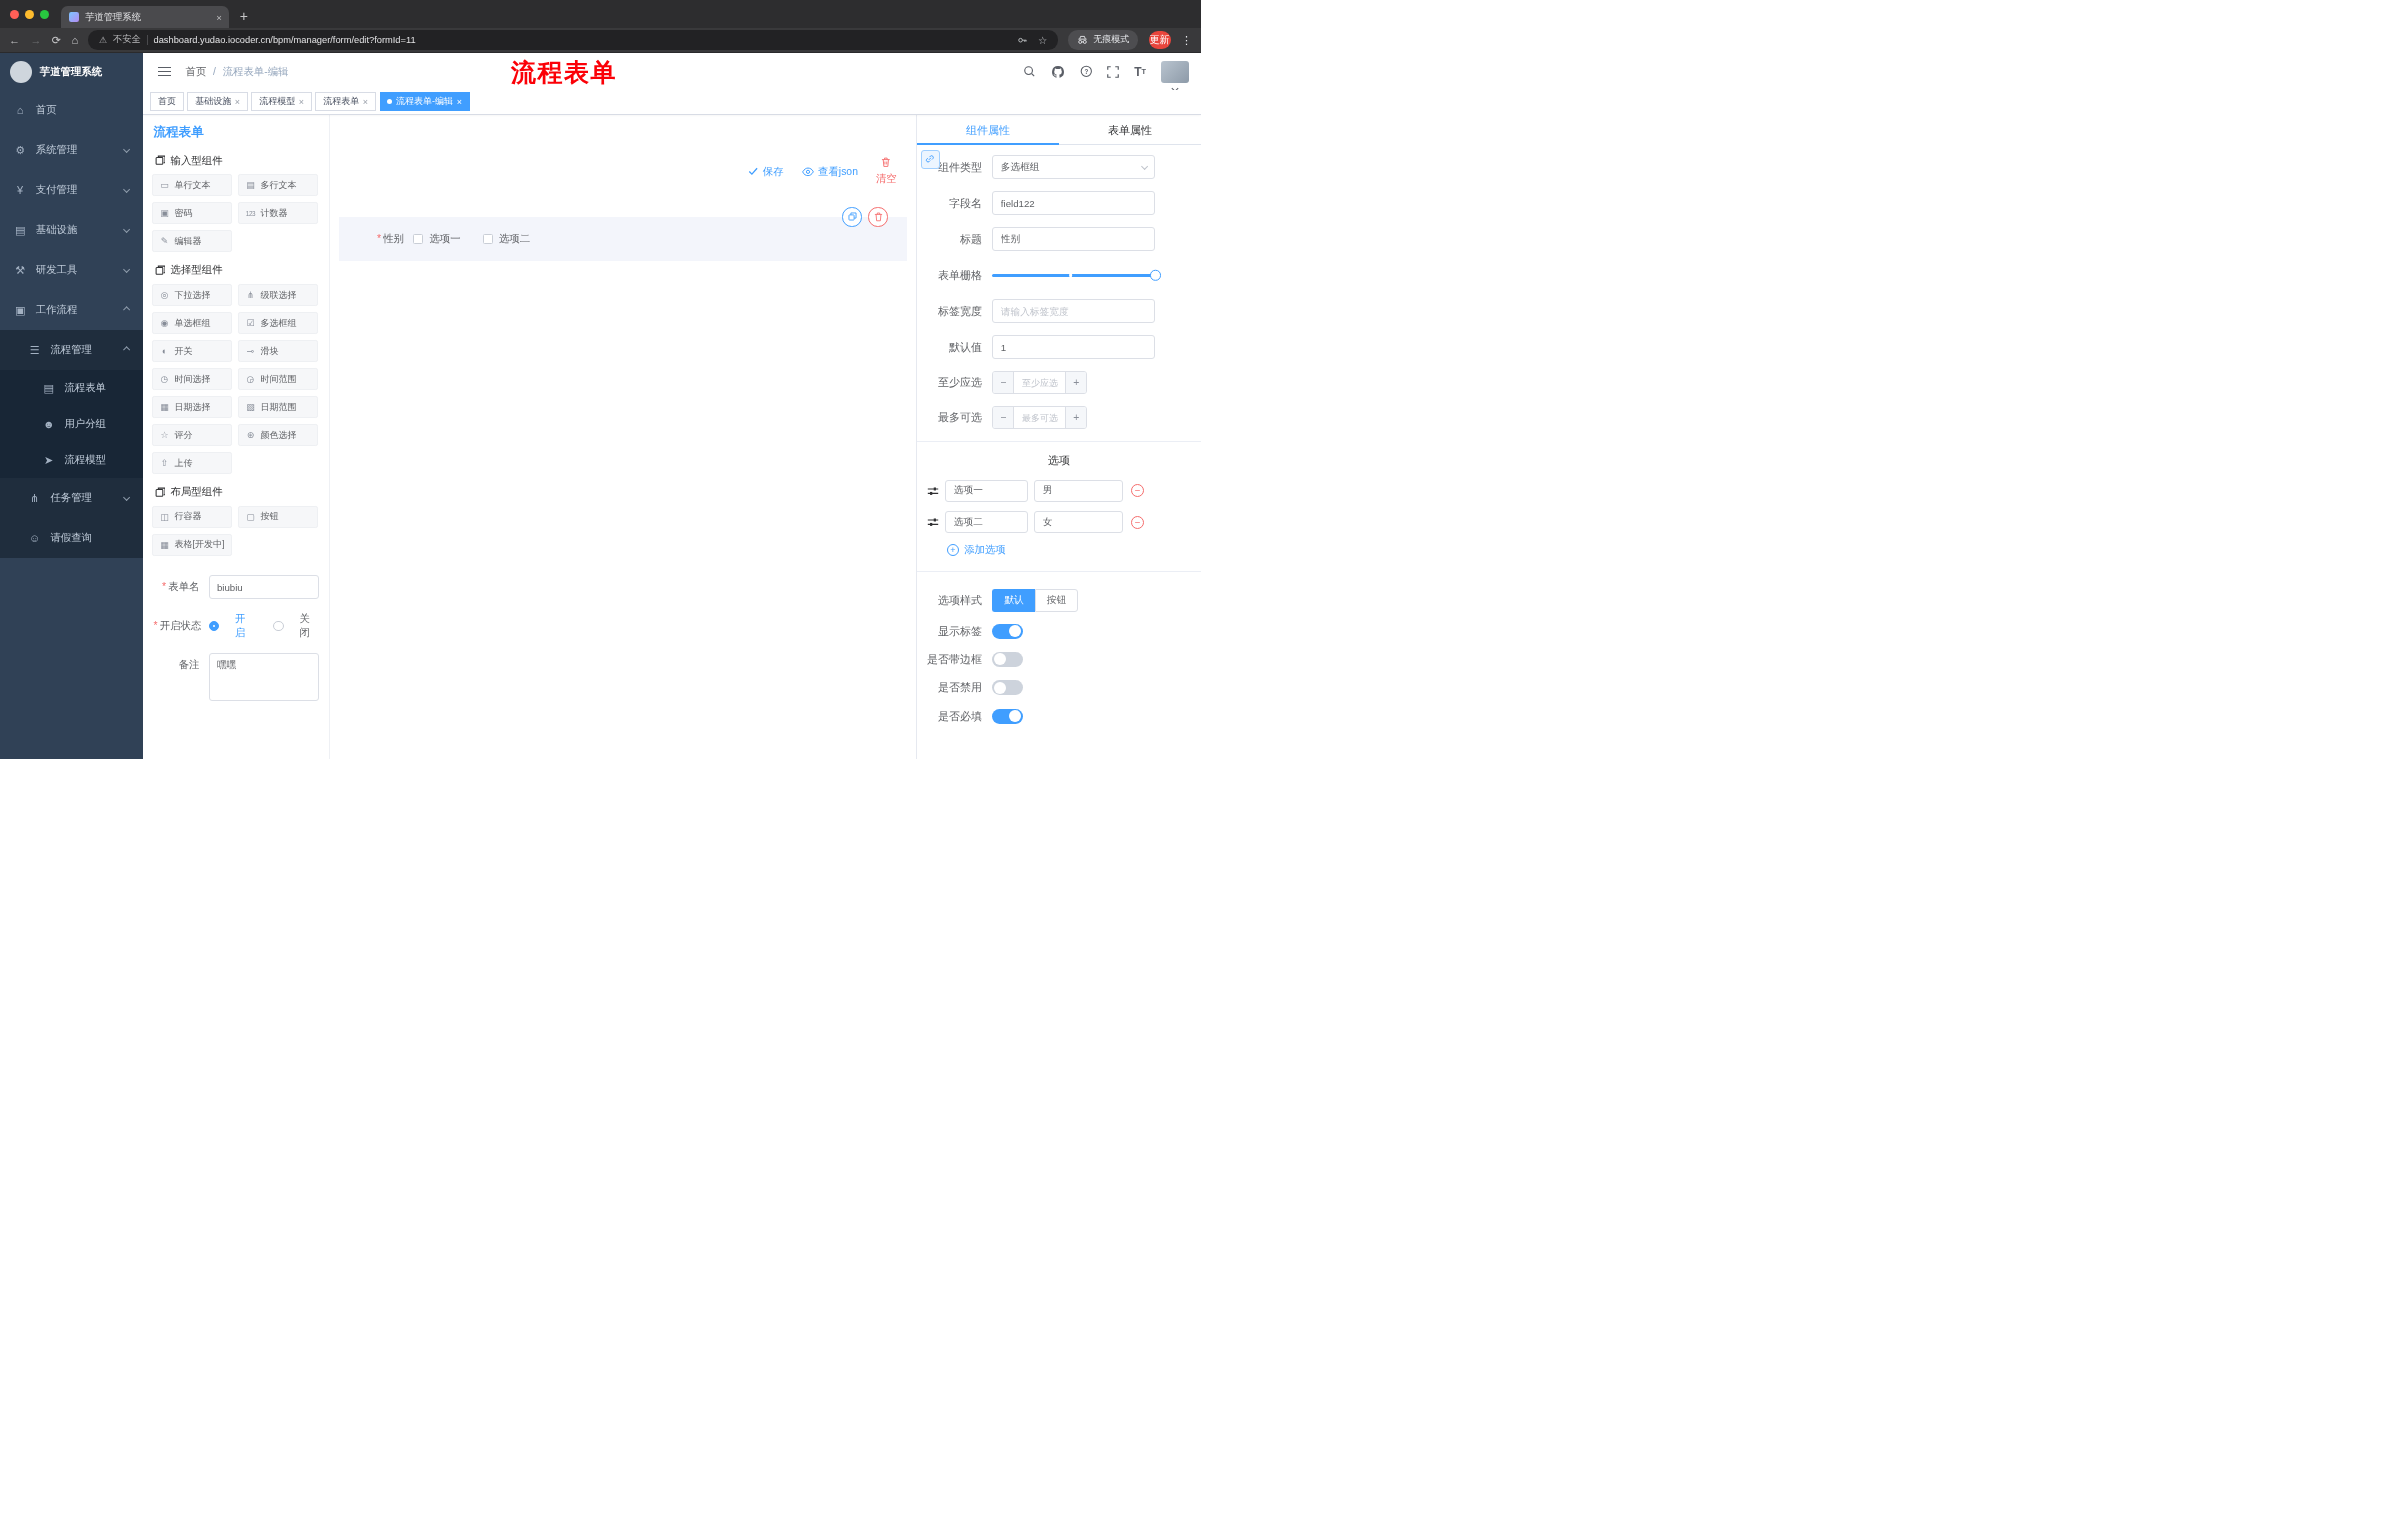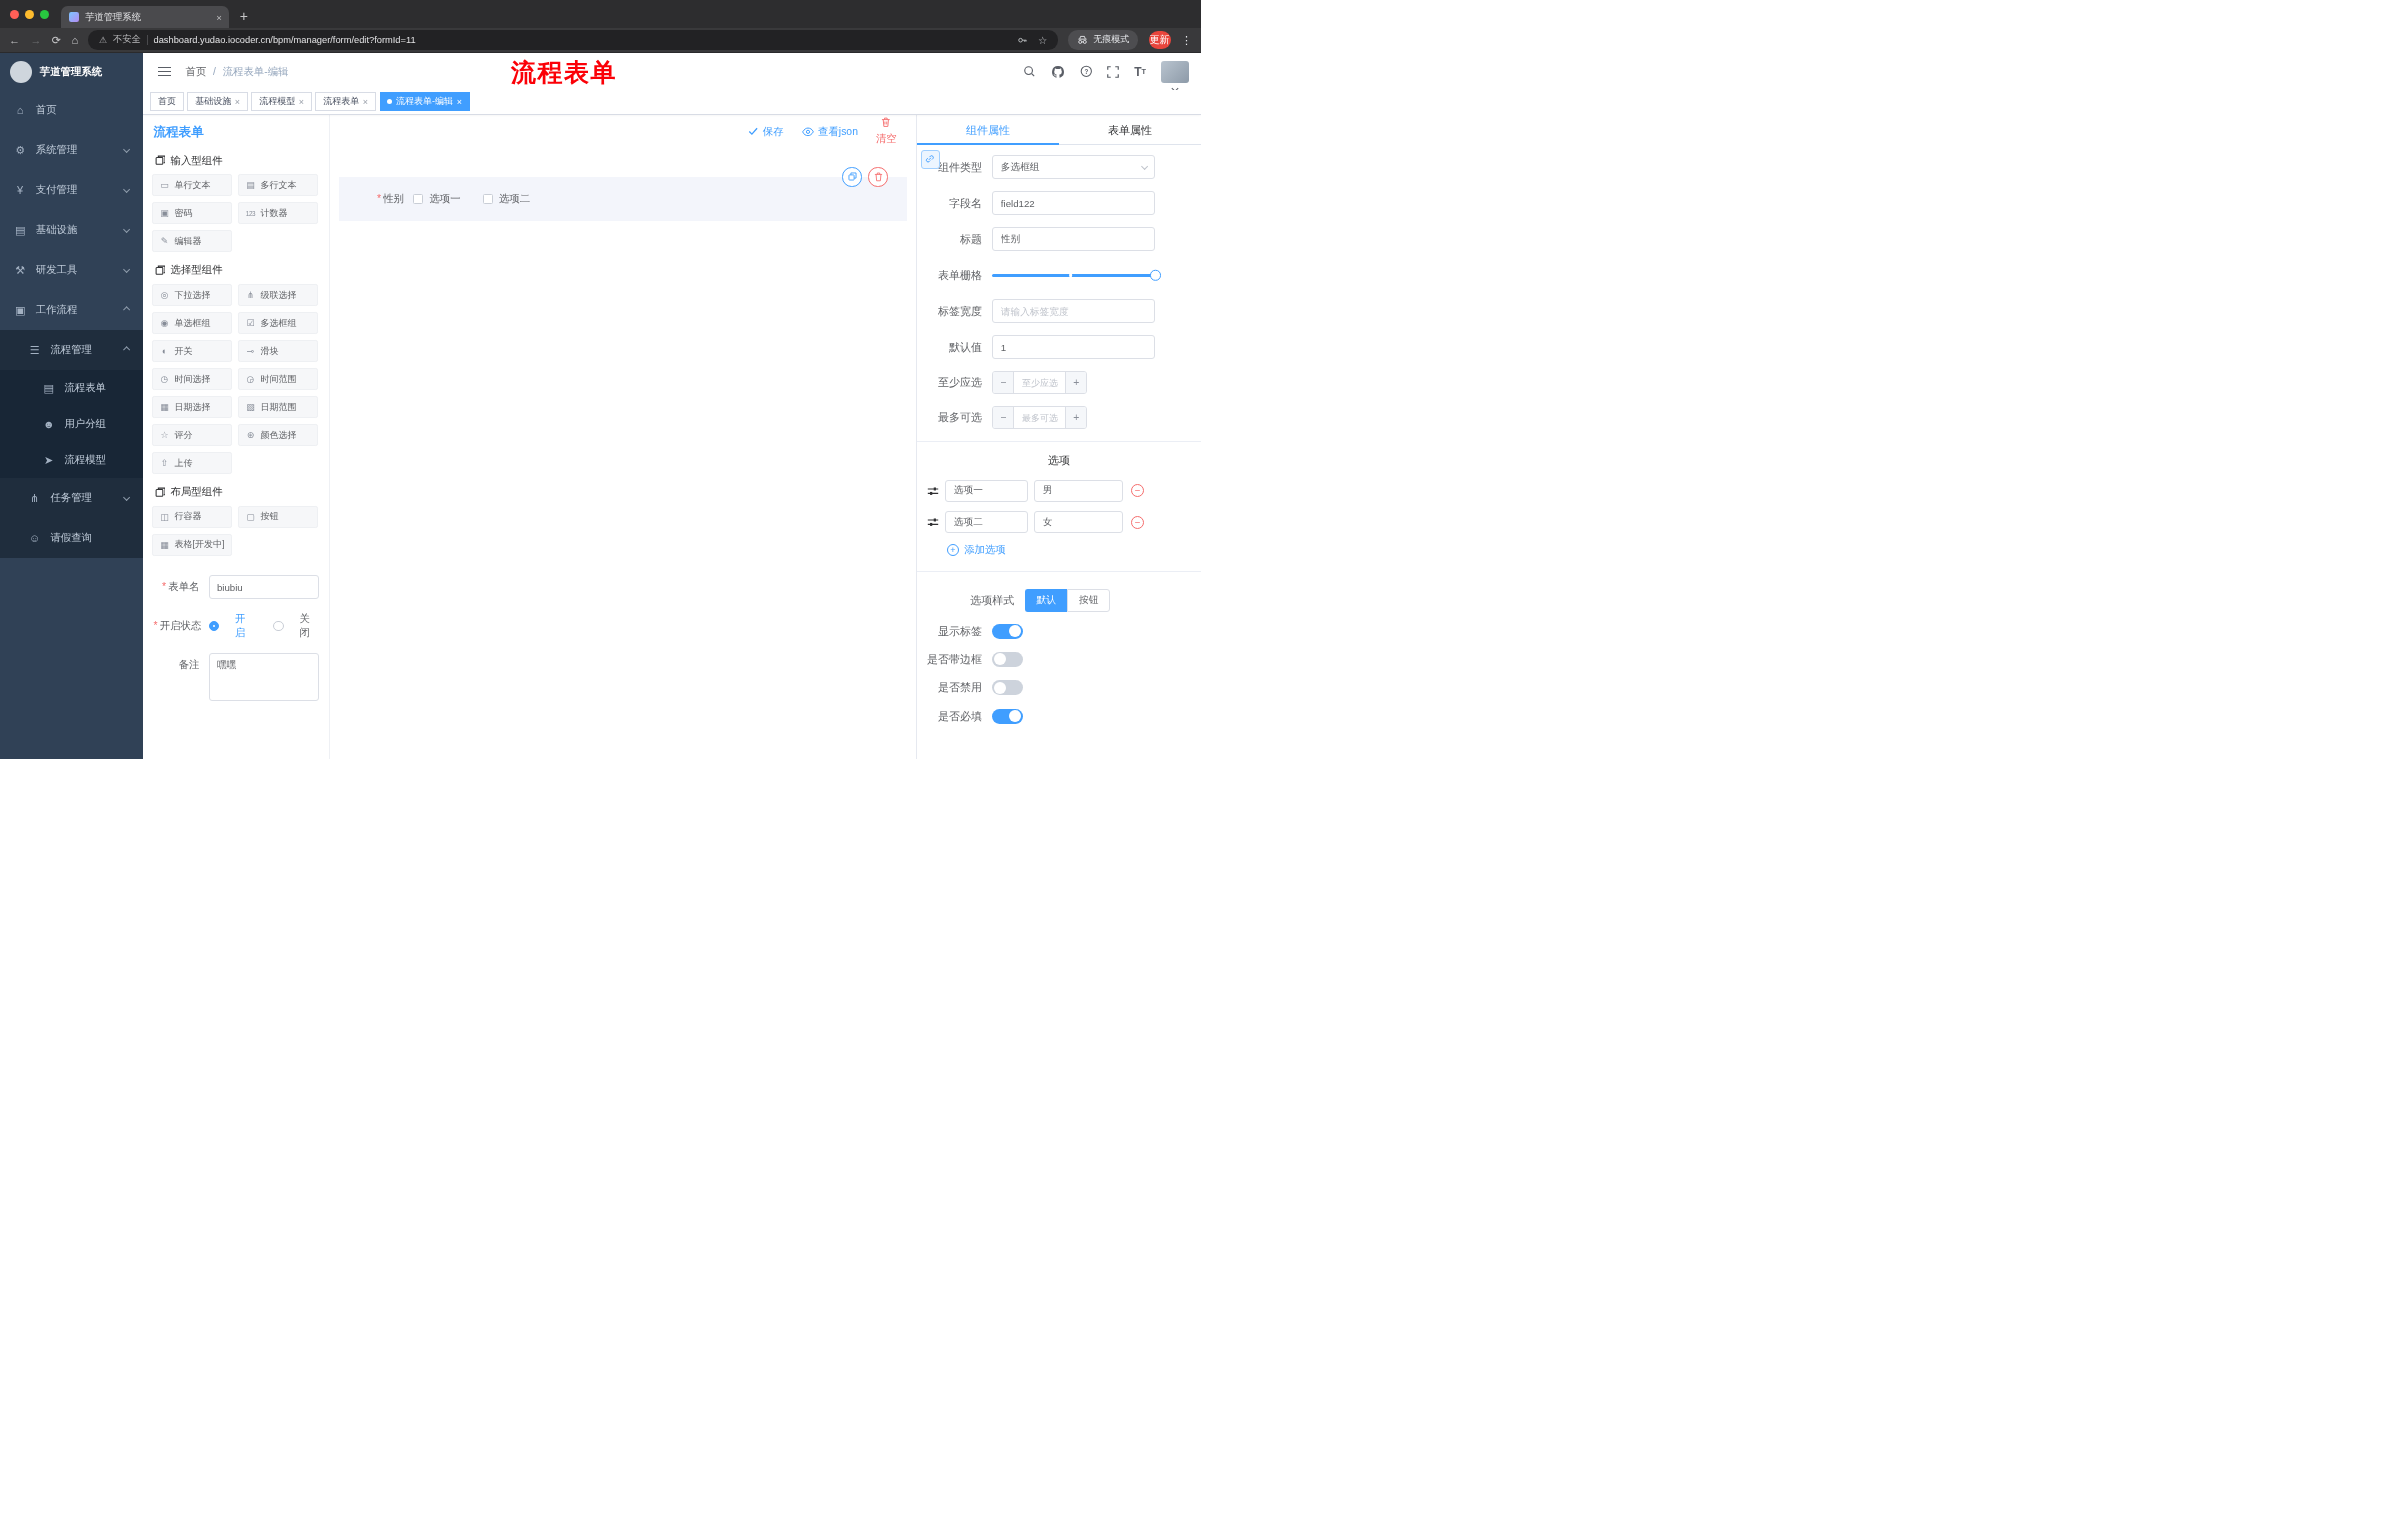--- a/index.html
+++ b/index.html
@@ -82,21 +82,21 @@
   textarea.ipt { height:48px; padding:4.5px 7.4px; resize:none; font-family:inherit; }
   .radio { width:10.4px; height:10.4px; border:0.7px solid #c9ced6; border-radius:50%; display:inline-block; position:relative; flex-shrink:0; }
   .radio.on { border-color:#409eff; background:#409eff; }
   .radio.on::after { content:""; position:absolute; inset:3px; background:#fff; border-radius:50%; }
   .rgroup { display:flex; gap:19.3px; align-items:center; height:24px; }
   .ritem { display:flex; gap:16px; align-items:center; color:#606266; }
   .ritem.on span { color:#409eff; }
 
   
   .canvas { flex:1; display:flex; flex-direction:column; min-width:0; }
-  .cv-toolbar { height:34px; display:flex; align-items:center; justify-content:flex-end; gap:18px; padding:0 19.3px; }
+  .cv-toolbar { height:34px; display:flex; align-items:center; justify-content:flex-end; gap:18px; padding:0 19.3px;margin-top:40px; }
   .tb-btn { display:flex; align-items:center; gap:4.5px; font-size:10.4px; color:#409eff; background:none; border:none; }
   .tb-btn.danger { color:#f56c6c;flex-direction:column; }
   .cv-body { flex:1; padding:7.4px 9px; }
   .cv-item { display:flex; align-items:center; padding:7.4px 9px; }
   .fi-label { width:65px; text-align:right; color:#606266; font-size:10.4px; padding-right:9px; flex-shrink:0; white-space:nowrap; }
   .cv-item .ipt { height:27.5px; }
   .cv-item.selected { background:#f3f5fb; position:relative; margin-top:21px; padding:15px 9px; }
   .item-actions { position:absolute; top:-9.7px; right:19.3px; display:flex; gap:6.7px; }
   .act-btn { width:19.3px; height:19.3px; border-radius:50%; background:#fff; display:flex; align-items:center; justify-content:center; }
   .act-btn.copy { border:0.7px solid #409eff; color:#409eff; }
@@ -615,21 +615,21 @@
             <input class="ipt opt-ipt-b" value="女" style="">
             <button class="rm-btn">−</button>
           </div>
           <button class="add-opt">
             <span class="add-circle">+</span>
             <span>添加选项</span>
           </button>
 
           <hr class="pdivider">
 
-          <div class="prow" style="margin-top:17px;justify-content:flex-end;">
+          <div class="prow" style="margin-top:17px;">
             <span class="p-label">选项样式</span>
             <div class="ctrl seg">
               <button class="seg-btn active">默认</button>
               <button class="seg-btn">按钮</button>
             </div>
           </div>
 
           <div class="prow toggle-row">
             <span class="p-label">显示标签</span>
             <div class="switch on">

